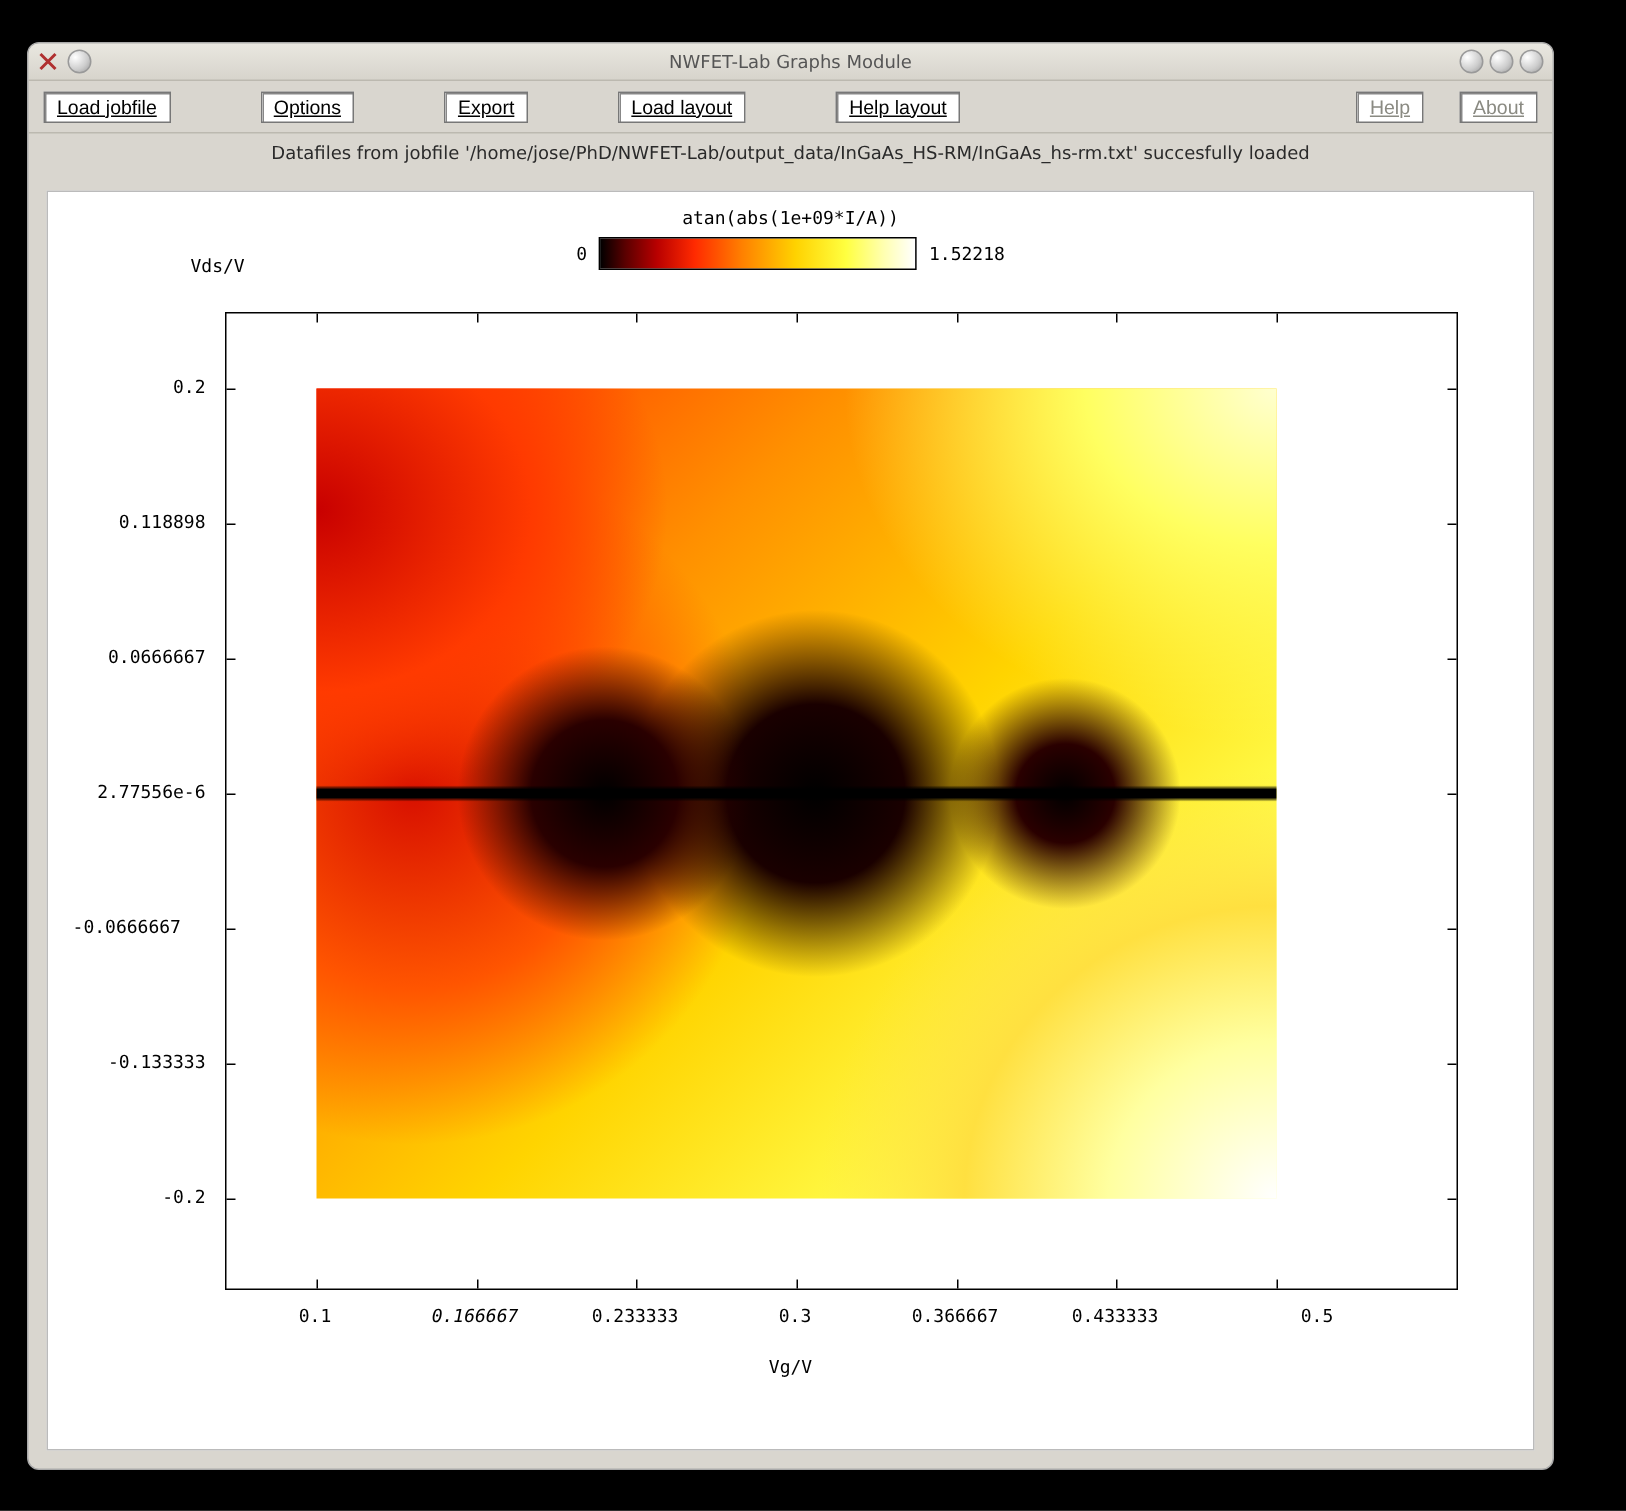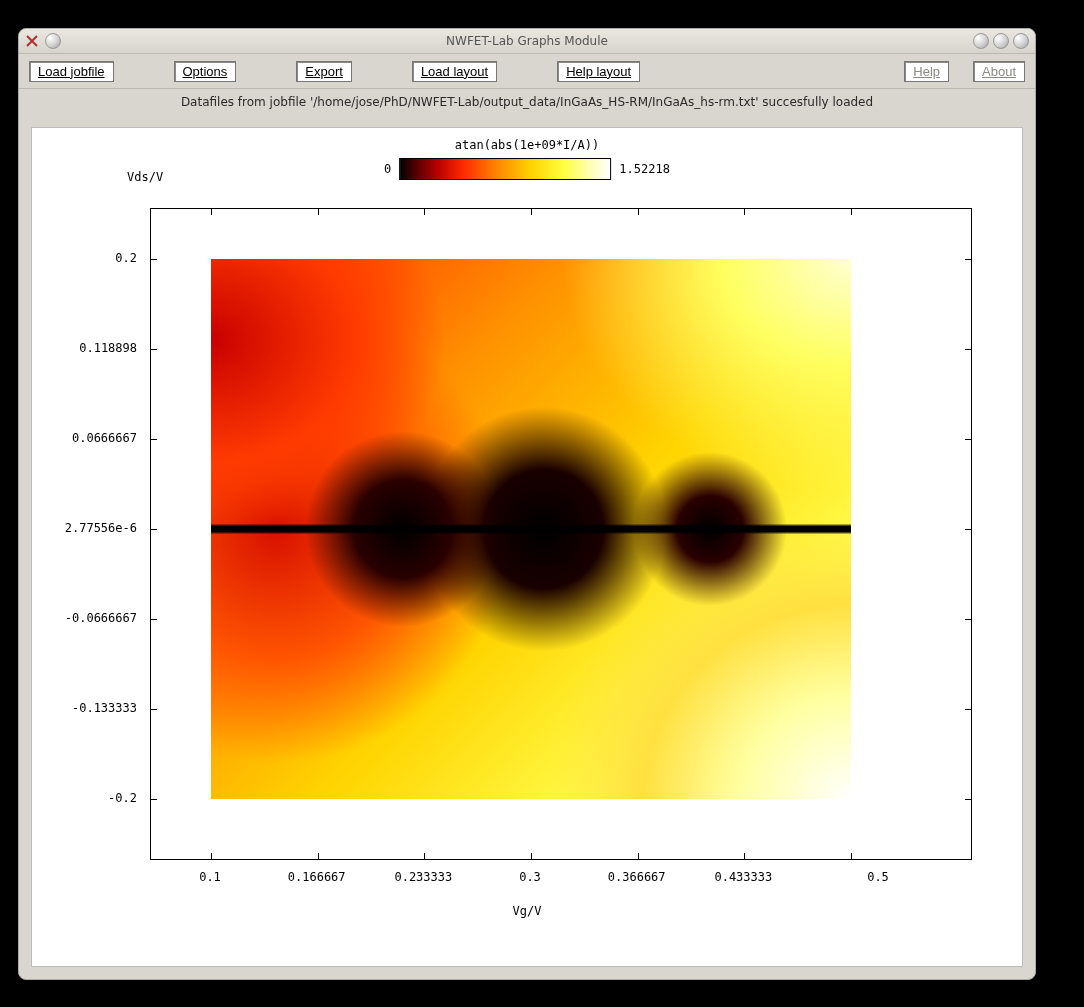--- a/index.html
+++ b/index.html
@@ -80,21 +80,21 @@
           <span class="mono">1.52218</span>
         </div>
 
         <div class="mono ylabel">Vds/V</div>
 
         <div id="ytick-container">
             <div class="mono ytick" style="top: 130px; width: 105px;">0.2</div>
             <div class="mono ytick" style="top: 220px; width: 105px;">0.118898</div>
             <div class="mono ytick" style="top: 310px; width: 105px;">0.0666667</div>
             <div class="mono ytick" style="top: 400px; width: 105px;">2.77556e-6</div>
-            <div class="mono ytick" style="top: 490px; width: 105px;">-0.0666667</div>
+            <div class="mono ytick" style="top: 490px; width: 105px; text-align: center;">-0.0666667</div>
             <div class="mono ytick" style="top: 580px; width: 105px;">-0.133333</div>
             <div class="mono ytick" style="top: 670px; width: 105px;">-0.2</div>
           </div>
 
         <div class="plot-frame">
 
           <div class="heat" style="left:60px;top:50px;width:640px;height:540px;
             background:
               linear-gradient(to bottom, rgba(0,0,0,0) 49%, #000 49.5%, #000 50.5%, rgba(0,0,0,0) 51%),
               radial-gradient(ellipse 140px 140px at 30% 50%, #000 0%, #2a0000 35%, rgba(255,0,0,0) 70%),
@@ -134,21 +134,21 @@
               <div class="tick-mark-bottom" style="left: 486.667px;"></div>
               <div class="tick-mark-top" style="left: 593.333px;"></div>
               <div class="tick-mark-bottom" style="left: 593.333px;"></div>
               <div class="tick-mark-top" style="left: 700px;"></div>
               <div class="tick-mark-bottom" style="left: 700px;"></div>
             </div>
         </div>
 
         <div id="xtick-container">
             <div class="mono xtick" style="left: 178px; top: 742px;">0.1</div>
-            <div class="mono xtick" style="left: 284.667px; top: 742px;">0.166667</div>
+            <div class="mono xtick" style="left: 284.667px; top: 742px; font-style: italic;">0.166667</div>
             <div class="mono xtick" style="left: 391.333px; top: 742px;">0.233333</div>
             <div class="mono xtick" style="left: 498px; top: 742px;">0.3</div>
             <div class="mono xtick" style="left: 604.667px; top: 742px;">0.366667</div>
             <div class="mono xtick" style="left: 711.333px; top: 742px;">0.433333</div>
             <div class="mono xtick" style="left: 818px; top: 742px; margin-left: 28px;">0.5</div>
           </div>
 
         <div class="mono xlabel" style="top:776px">Vg/V</div>
       </div>
     </div>

